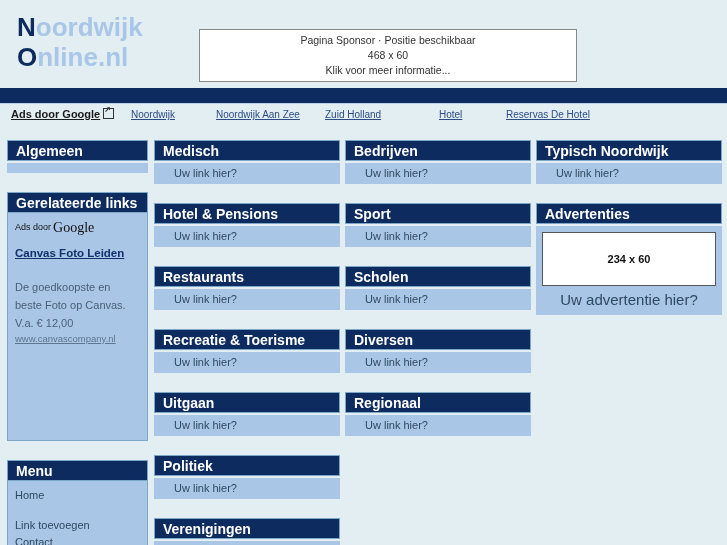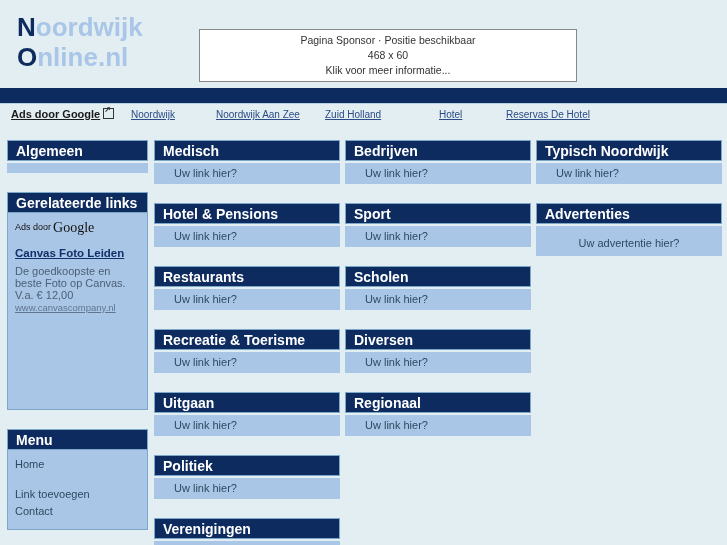--- a/index.html
+++ b/index.html
@@ -54,36 +54,36 @@
     margin-top:2px;
   }
   .blk-row.empty{height:10px;padding:0;}
 
   
   .side-box{background:#aac6e6;border:1px solid #7ba7c9;border-top:none;box-sizing:border-box;}
   .ads-box{padding:7px 7px 8px 7px;}
   .ads-google{font-size:9px;color:#111;margin-bottom:9px;white-space:nowrap;}
   .ads-google .g{font-family:"Liberation Serif", serif;font-size:14px;vertical-align:-2px;margin-left:2px;}
   .ads-title{display:block;font-size:11.5px;font-weight:bold;color:#12306b;text-decoration:underline;line-height:16px;}
-  .ads-desc{font-size:11px;color:#4a6077;line-height:12px;margin-top:4px;}
+  .ads-desc{font-size:11px;color:#4a6077;line-height:18px;margin-top:17px;}
   .ads-url{display:block;font-size:9.5px;color:#5f7590;text-decoration:underline;margin-top:1px;}
   .ads-filler{height:88px;}
 
   .menu-box{padding:6px 7px 9px 7px;}
   .menu-box a{display:block;font-size:11px;color:#2d4a63;text-decoration:none;line-height:17px;}
   .menu-gap{height:13px;}
 
   
   .adv-body{background:#aac6e6;padding:6px 6px 7px 6px;box-sizing:border-box;margin-top:2px;}
   .adv-img{
     background:#ffffff;border:1px solid #555555;height:52px;
     display:flex;align-items:center;justify-content:center;
     font-size:11px;font-weight:bold;color:#111111;
   }
-  .adv-cap{text-align:center;font-size:11px;color:#2d4a63;padding-top:5px;}
+  .adv-cap{text-align:center;font-size:15px;color:#2d4a63;padding-top:5px;}
 
   a{cursor:pointer;}
 </style>
 </head>
 <body>
 
 <div class="page">
 
   <div class="header">
     <div class="logo">
@@ -195,18 +195,19 @@
 
   <div class="col col-3">
     <div class="blk">
       <div class="blk-title">Typisch Noordwijk</div>
       <div class="blk-row">Uw link hier?</div>
     </div>
 
     <div class="blk">
       <div class="blk-title">Advertenties</div>
       <div class="adv-body">
+        <div class="adv-img">234 x 60</div>
         <div class="adv-cap">Uw advertentie hier?</div>
       </div>
     </div>
   </div>
 
 </div>
 
 </body></html>

